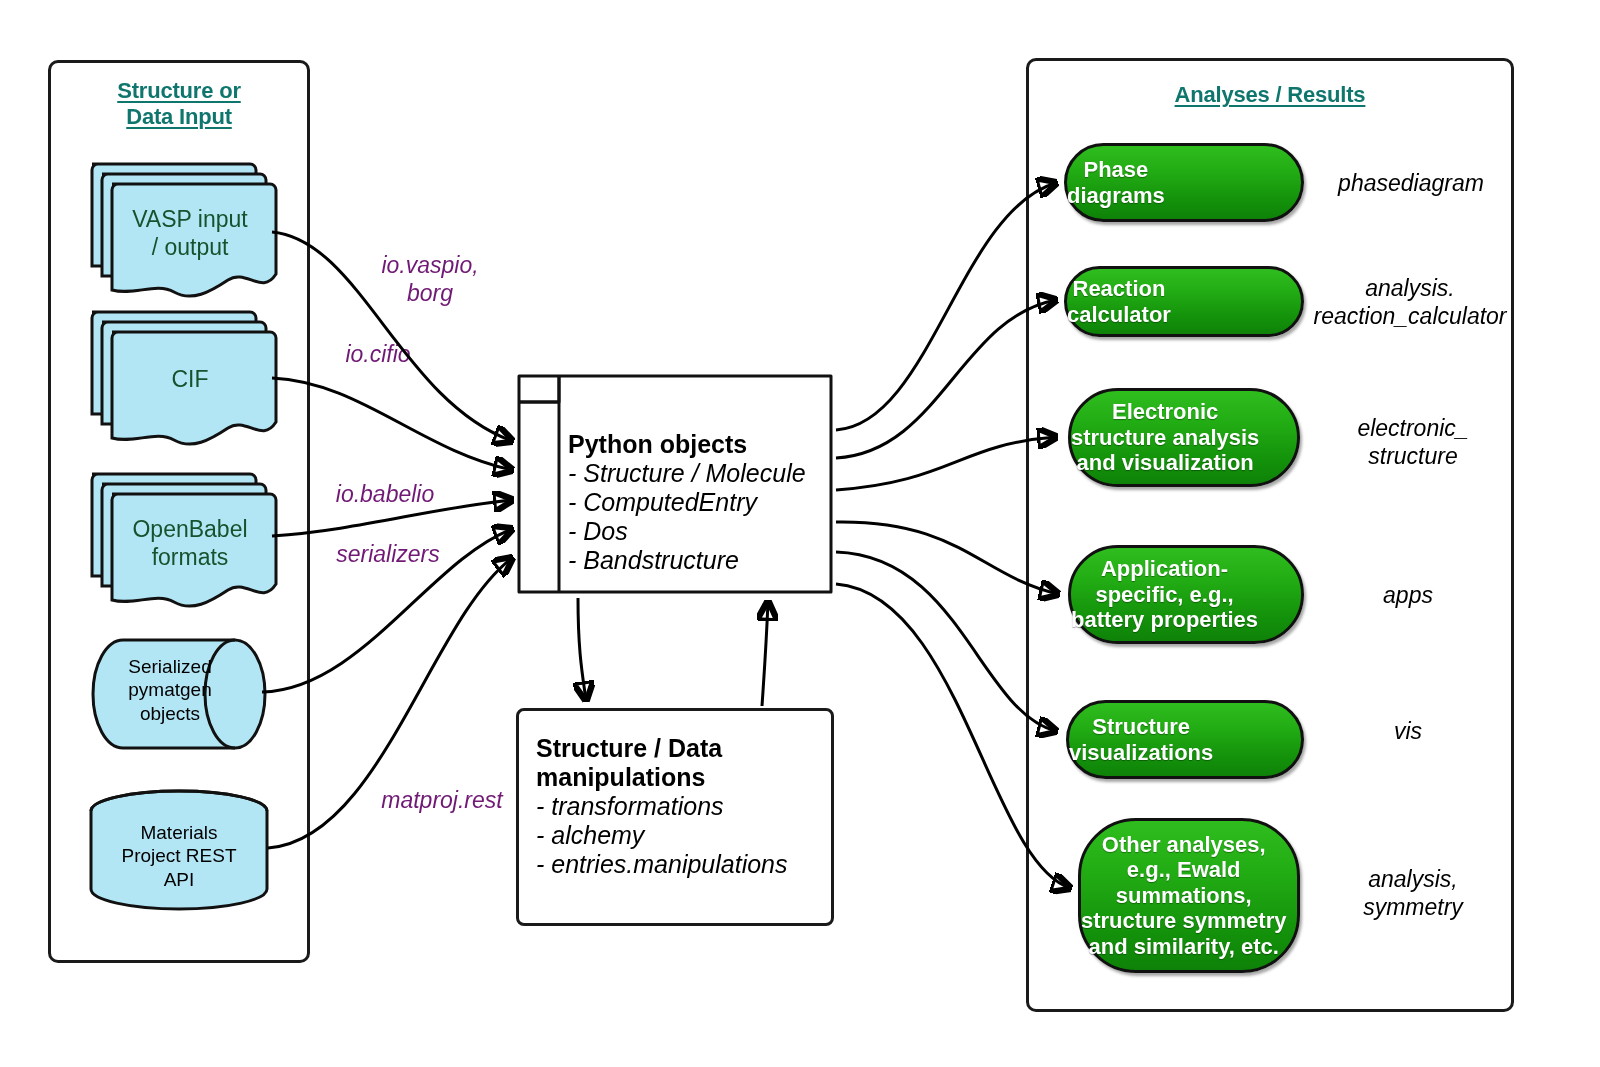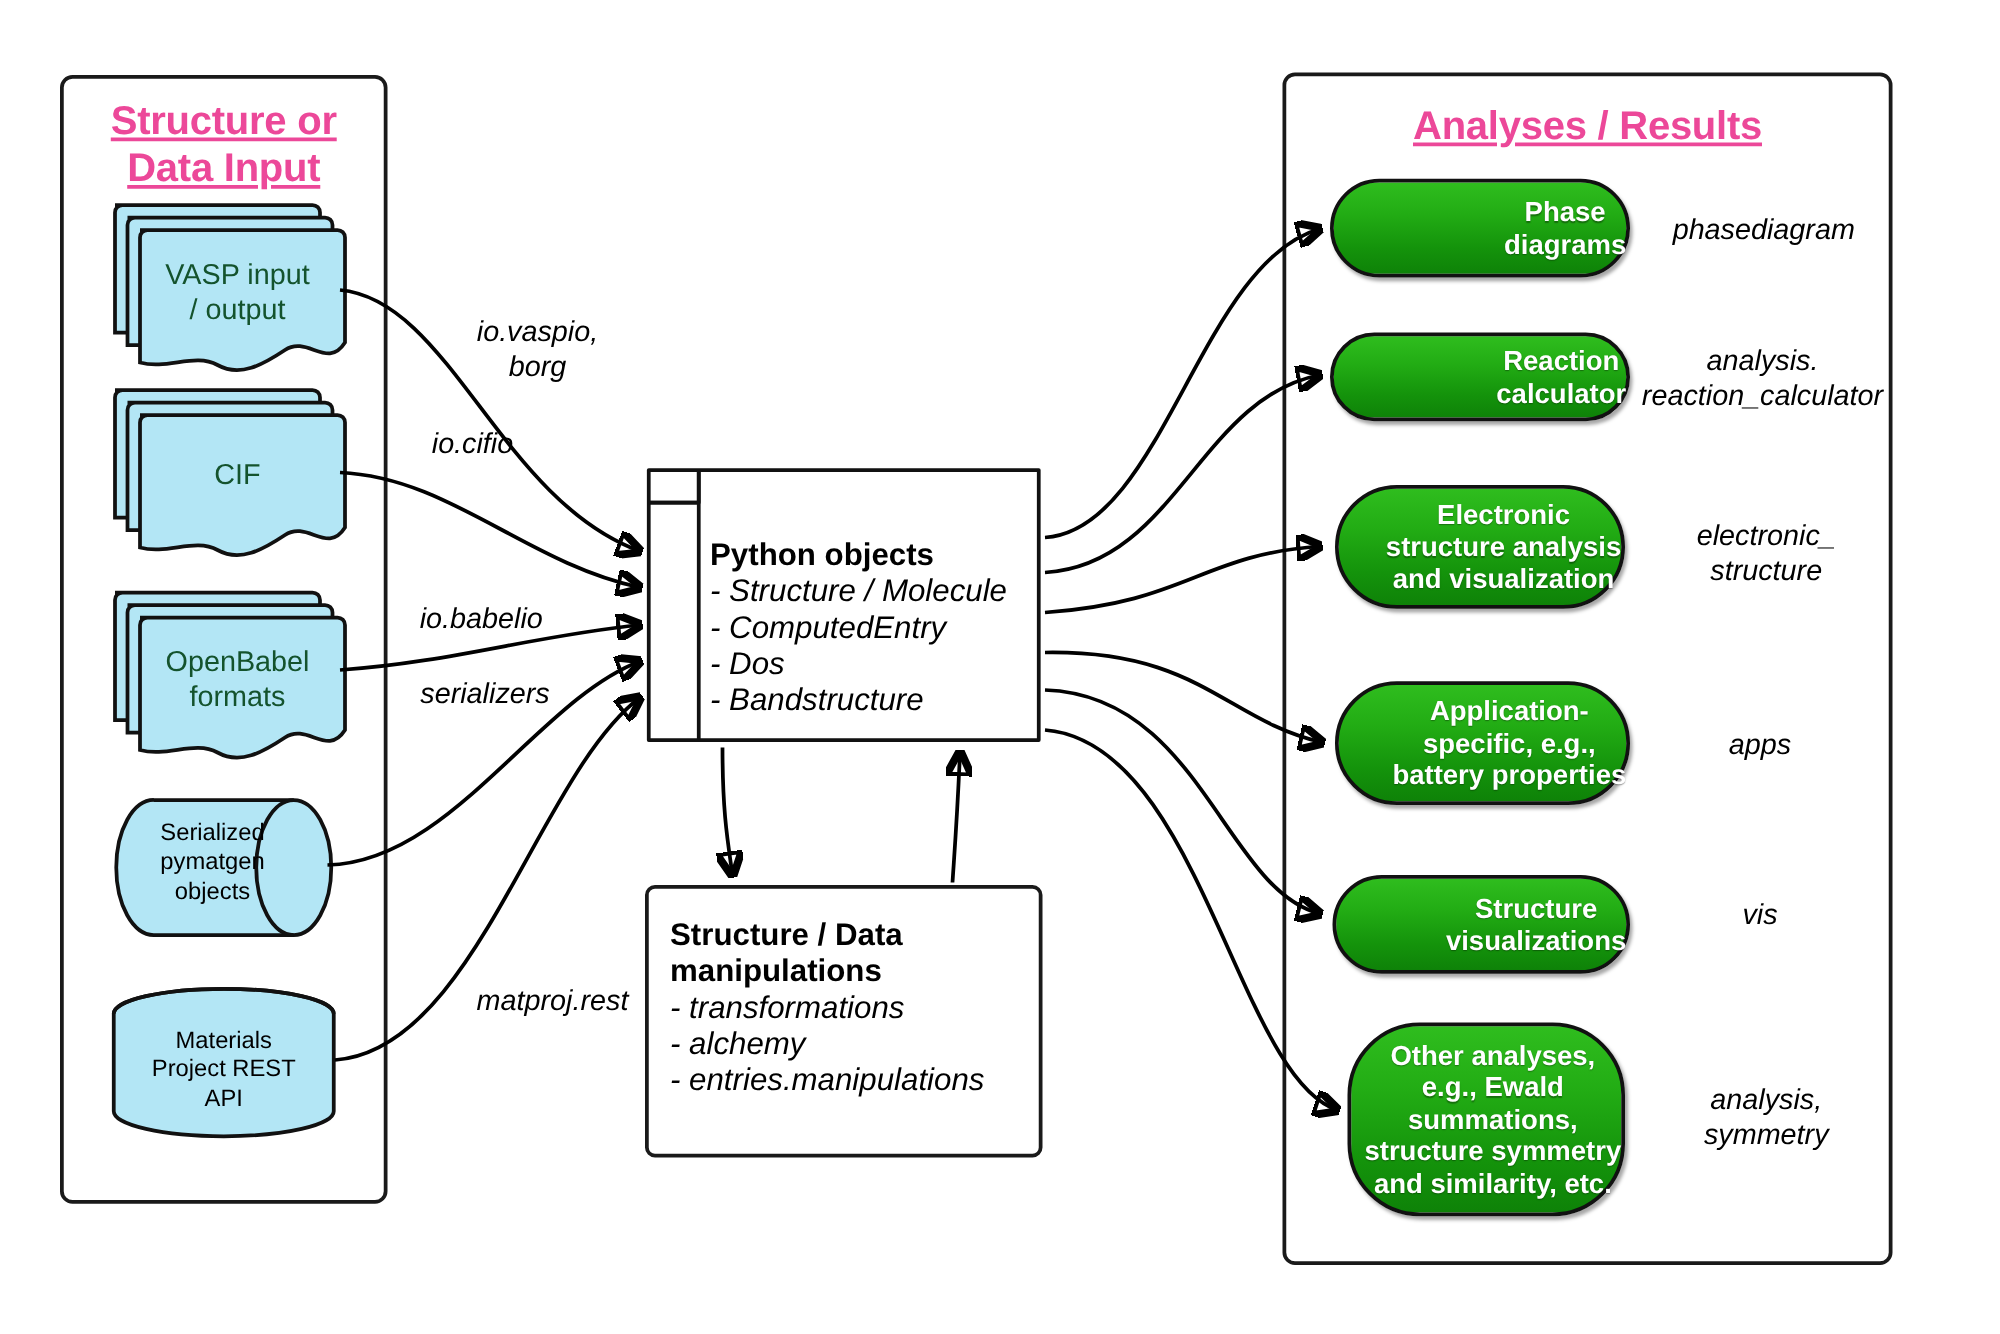--- a/index.html
+++ b/index.html
@@ -22,22 +22,22 @@
     border: 3px solid #1a1a1a;
     border-radius: 10px;
     background: #ffffff;
     box-sizing: border-box;
   }
   .panel-title {
     position: absolute;
     left: 0; right: 0;
     text-align: center;
     font-weight: bold;
-    font-size: 32px;
-    color: #ec4899;
+    font-size: 22px;
+    color: #0f766e;
     line-height: 1.18;
     letter-spacing: -0.2px;
   }
   .panel-title u { text-decoration: underline; text-underline-offset: 3px; }
 
   
   .docstack { position: absolute; }
   .docstack svg { display: block; overflow: visible; }
   .doc-label {
     position: absolute;
@@ -91,21 +91,21 @@
   .rect-text .it { font-style: italic; }
 
   
   .pill {
     position: absolute;
     box-sizing: border-box;
     border: 3px solid #111111;
     background: linear-gradient(to bottom, #2fbd1e 0%, #22ac14 35%, #14930b 72%, #0e8208 100%);
     display: flex;
     align-items: center;
-    justify-content: flex-end;
+    justify-content: flex-start;
     text-align: center;
     color: #ffffff;
     font-weight: bold;
     font-size: 22px;
     line-height: 1.16;
     text-shadow: 0 1px 1px rgba(0,0,0,0.35);
     box-shadow: 2px 3px 3px rgba(0,0,0,0.35);
   }
 
   
@@ -116,21 +116,21 @@
     color: #000;
     text-align: center;
     line-height: 1.2;
   }
 
   
   .edge-label {
     position: absolute;
     font-style: italic;
     font-size: 23px;
-    color: #000000;
+    color: #701a75;
     text-align: center;
     line-height: 1.2;
     white-space: pre-line;
   }
 
   
   #edges {
     position: absolute;
     left: 0; top: 0;
     width: 1600px; height: 1067px;

